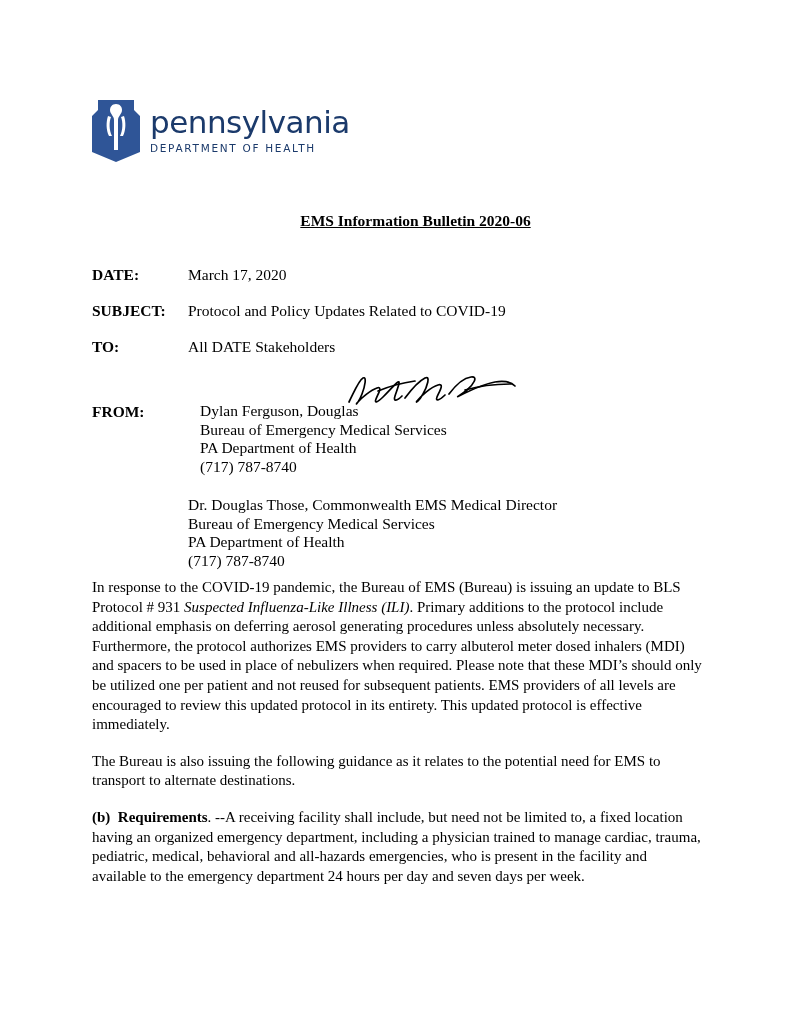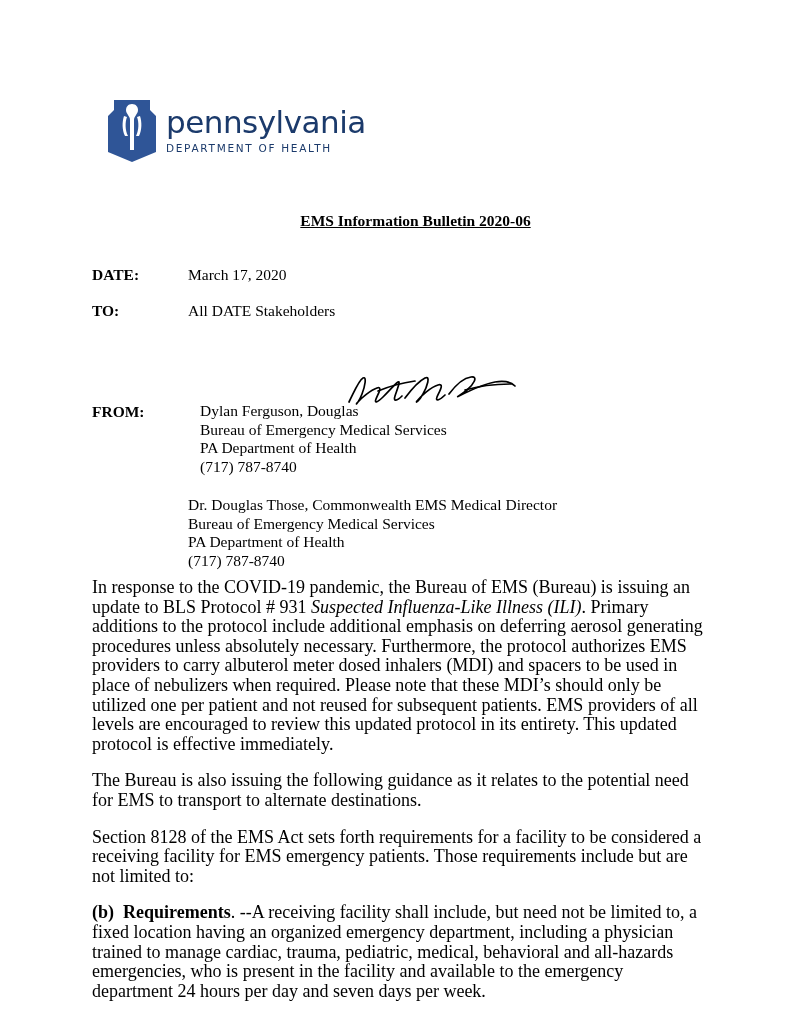--- a/index.html
+++ b/index.html
@@ -24,21 +24,20 @@
     padding: 0;
   }
 
   
   .letterhead {
     position: absolute;
     left: 92px;
     top: 100px;
     display: flex;
     align-items: flex-start;
-    margin-left: 16px;
   }
   .logo-mark {
     position: relative;
     width: 48px;
     height: 62px;
     margin-right: 10px;
   }
   .logo-mark .keystone {
     position: absolute;
     left: 0;
@@ -139,21 +138,21 @@
     height: 40px;
     pointer-events: none;
   }
 
   
   .body-text {
     position: absolute;
     left: 92px;
     top: 578px;
     width: 612px;
-    font-size: 18px;
+    font-size: 15px;
     line-height: 19.6px;
     text-align: left;
   }
   .body-text p {
     margin: 0 0 17px 0;
   }
   .body-text i {
     font-style: italic;
   }
   .body-text b {
@@ -182,20 +181,24 @@
   </div>
 
   <div class="doc-title">EMS Information Bulletin 2020-06</div>
 
   <div class="fields">
     <div class="field-row">
       <div class="field-label">DATE:</div>
       <div class="field-value">March 17, 2020</div>
     </div>
     <div class="field-row">
+      <div class="field-label">SUBJECT:</div>
+      <div class="field-value">Protocol and Policy Updates Related to COVID-19</div>
+    </div>
+    <div class="field-row">
       <div class="field-label">TO:</div>
       <div class="field-value">All DATE Stakeholders</div>
     </div>
   </div>
 
   <svg class="signature" viewBox="0 0 175 40" xmlns="http://www.w3.org/2000/svg" aria-hidden="true">
     <g fill="none" stroke="#000000" stroke-width="1.7" stroke-linecap="round">
       <path d="M4 30 C10 18 14 8 18 6 C22 4 20 14 17 22 C14 30 10 34 12 31 C16 26 26 18 32 16 C38 14 33 22 31 27 C29 32 33 30 38 25 C43 20 50 12 53 10 C56 8 52 18 50 24 C48 30 52 29 57 24"></path>
       <path d="M33 19 C45 14 56 11 70 9"></path>
       <path d="M60 26 C66 18 74 9 80 6 C86 3 82 15 78 22 C74 29 70 32 72 29 C76 24 86 15 93 13 C100 11 94 20 92 25 C90 30 95 28 100 23"></path>
@@ -218,17 +221,16 @@
       <div>Dr. Douglas Those, Commonwealth EMS Medical Director</div>
       <div>Bureau of Emergency Medical Services</div>
       <div>PA Department of Health</div>
       <div>(717) 787-8740</div>
     </div>
   </div>
 
   <div class="body-text">
     <p><span>In response to the COVID-19 pandemic, the Bureau of EMS (Bureau) is issuing an update to BLS Protocol # 931 </span><i>Suspected Influenza-Like Illness (ILI)</i><span>.  Primary additions to the protocol include additional emphasis on deferring aerosol generating procedures unless absolutely necessary.  Furthermore, the protocol authorizes EMS providers to carry albuterol meter dosed inhalers (MDI) and spacers to be used in place of nebulizers when required.  Please note that these MDI’s should only be utilized one per patient and not reused for subsequent patients.  EMS providers of all levels are encouraged to review this updated protocol in its entirety.  This updated protocol is effective immediately.</span></p>
     <p>The Bureau is also issuing the following guidance as it relates to the potential need for EMS to transport to alternate destinations.</p>
-    <p>Section 8128 of the EMS Act sets forth requirements for a facility to be considered a receiving facility for EMS emergency patients.  Those requirements include but are not limited to:</p>
     <p><b>(b)</b>&nbsp; <b>Requirements</b><span>. --A receiving facility shall include, but need not be limited to, a fixed location having an organized emergency department, including a physician trained to manage cardiac, trauma, pediatric, medical, behavioral and all-hazards emergencies, who is present in the facility and available to the emergency department 24 hours per day and seven days per week.</span></p>
   </div>
 
 </div>
 
 </body></html>

